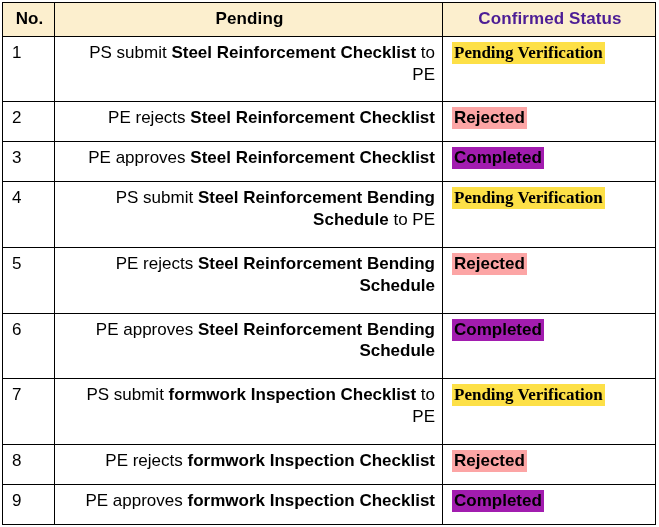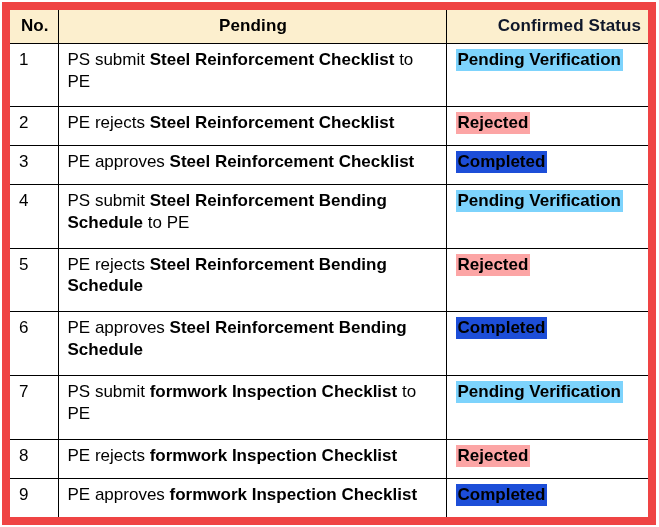--- a/index.html
+++ b/index.html
@@ -21,21 +21,21 @@
     height: 527px;
     padding: 2px 3px 2px 2px;
     background: #ffffff;
   }
 
   table.status-table {
     border-collapse: collapse;
     width: 100%;
     height: 100%;
     table-layout: fixed;
-    border: 8px solid #ef4444;
+    border: 1px solid #ef4444;
     background: #ffffff;
   }
 
   table.status-table col.c-no     { width: 52px;  }
   table.status-table col.c-action { width: 388px; }
   table.status-table col.c-status { width: auto;  }
 
   table.status-table th,
   table.status-table td {
     border: 1px solid #000000;
@@ -50,60 +50,59 @@
   thead th {
     background: #FCEFCE;
     text-align: center;
     font-weight: bold;
     font-size: 19px;
     padding: 3px 6px 5px 6px;
     vertical-align: middle;
     letter-spacing: 0.1px;
   }
   thead th.th-status {
-    color: #0f172a;
-    text-align: right;
+    color: #4c1d95;
   }
   thead th.th-no,
   thead th.th-action {
     color: #000000;
   }
 
   
   td.cell-no {
     text-align: left;
     font-size: 17px;
     padding-left: 11px;
     font-weight: normal;
   }
   td.cell-action {
-    text-align: left;
+    text-align: right;
     font-weight: normal;
   }
   td.cell-action .bold {
     font-weight: bold;
   }
   td.cell-status {
     text-align: left;
     padding-left: 8px;
   }
 
   .badge {
     display: inline;
     font-weight: bold;
     font-size: 17px;
     color: #000000;
     padding: 1px 2px 2px 2px;
     box-decoration-break: clone;
     -webkit-box-decoration-break: clone;
     white-space: nowrap;
   }
-  .badge.pending   { background: #7dd3fc; }
+  .badge.pending   { background: #fde047; font-family: Liberation Serif, serif; }
   .badge.rejected  { background: #fca5a5; }
-  .badge.completed { background: #1d4ed8; }
+  .badge.completed { background: #a21caf; }
 </style>
 </head>
 <body>
 
 <div id="table-wrap">
   <table class="status-table">
     <colgroup>
       <col class="c-no">
       <col class="c-action">
       <col class="c-status">

